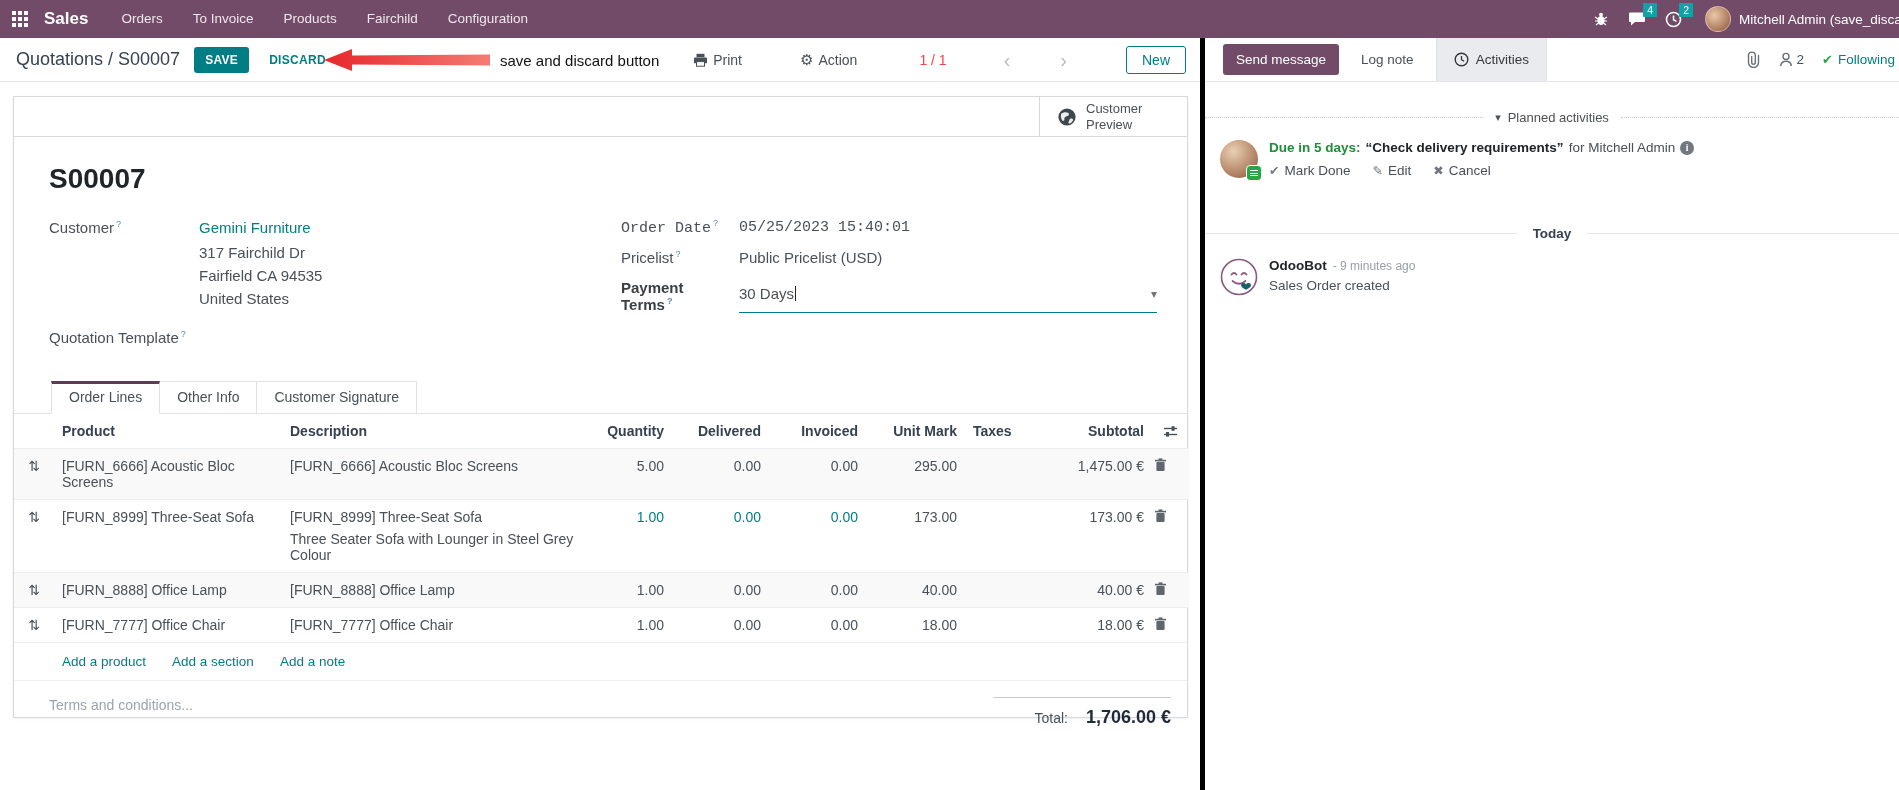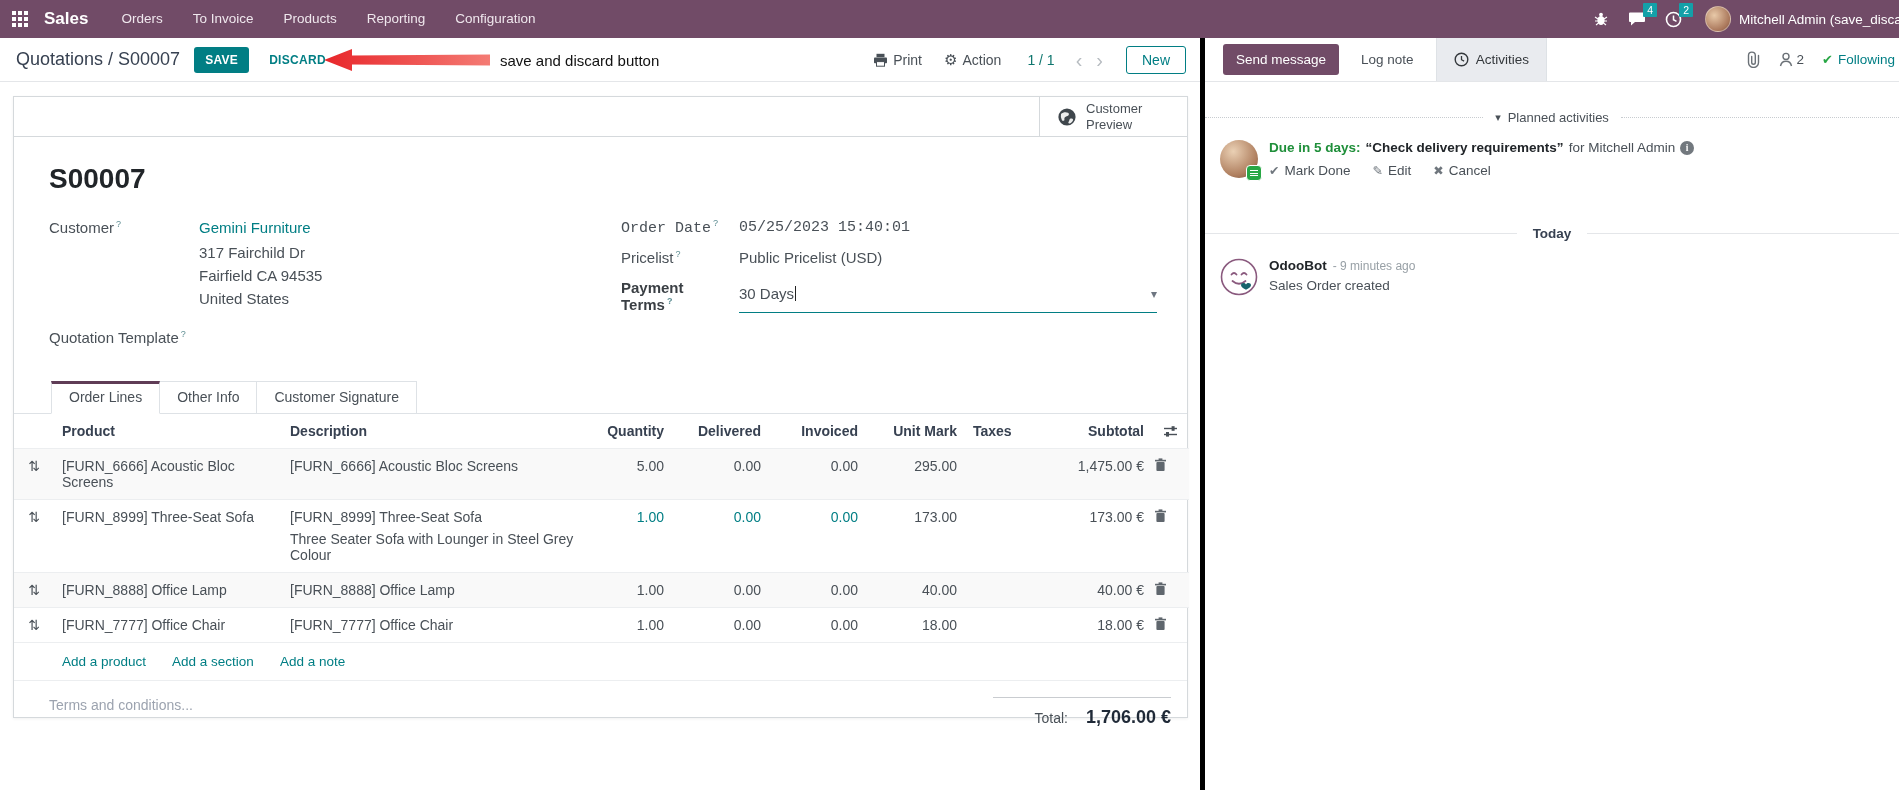--- a/index.html
+++ b/index.html
@@ -25,24 +25,24 @@
   .leftcol { width:1205px; border-right:5px solid #000000; display:flex; flex-direction:column; background:#fff; }
   .rightcol { flex:1; background:#fff; display:flex; flex-direction:column; overflow:hidden; }
 
   
   .control-row { position:relative; height:44px; display:flex; align-items:center; padding-left:16px; border-bottom:1px solid #e4e6e9; }
   .breadcrumb { font-size:18px; color:#374151; white-space:nowrap; }
   .btn-save { background:#017E84; color:#fff; border:none; font-size:12px; font-weight:bold; padding:6px 11px; border-radius:3px; margin-left:14px; cursor:pointer; letter-spacing:.3px; }
   .btn-discard { background:none; border:none; color:#017E84; font-size:12px; font-weight:bold; margin-left:20px; cursor:pointer; letter-spacing:.3px; }
   .annotation { position:absolute; left:322px; top:9px; display:flex; align-items:center; pointer-events:none; }
   .annotation-text { font-size:15px; color:#111; margin-left:8px; }
-  .cp-right { margin-left:auto; display:flex; align-items:center; padding-right:14px; }
+  .cp-right { margin-left:auto; display:flex; align-items:center; padding-right:14px;gap:36px; }
   .cp-link { display:flex; align-items:center; gap:5px; font-size:14px; color:#495057; margin-left:22px; cursor:pointer; }
   .gear-glyph { font-size:15px; color:#495057; }
-  .pager { font-size:14px; color:#0f766e; margin:0 14px 0 26px; }
+  .pager { font-size:14px; color:#ef4444; margin:0 14px 0 26px; }
   .pg-arrow { font-size:20px; color:#b7bcc1; padding:0 7px; cursor:pointer; line-height:20px; }
   .btn-new { border:1px solid #017E84; color:#017E84; background:#fff; font-size:14px; padding:5px 15px; border-radius:3px; margin-left:16px; cursor:pointer; }
 
   
   .button-row { height:37px; display:flex; align-items:center; padding-left:19px; border-bottom:1px solid #e4e6e9; }
   .btn-primary-sm { background:#017E84; color:#fff; border:none; font-size:12px; font-weight:bold; padding:7px 12px; border-radius:3px; cursor:pointer; letter-spacing:.3px; }
   .btn-flat-sm { background:none; border:none; color:#017E84; font-size:12px; font-weight:bold; margin-left:26px; cursor:pointer; letter-spacing:.3px; }
   .stages { margin-left:auto; display:flex; align-items:stretch; height:100%; border-left:1px solid #e4e6e9; }
   .stage { display:flex; align-items:center; padding:0 20px; font-size:12.5px; font-weight:bold; color:#8a9199; letter-spacing:.3px; cursor:pointer; }
   .stage-sep { display:flex; align-items:center; }
@@ -161,21 +161,21 @@
           <i></i>
           <i></i>
           <i></i>
           <i></i>
         </div>
     </div>
     <div class="brand">Sales</div>
     <div class="nav-item">Orders</div>
     <div class="nav-item">To Invoice</div>
     <div class="nav-item">Products</div>
-    <div class="nav-item">Reporting</div>
+    <div class="nav-item">Fairchild</div>
     <div class="nav-item">Configuration</div>
     <div class="topbar-right">
       <div class="tb-ic">
         <svg width="16" height="16" viewBox="0 0 16 16">
             <ellipse cx="8" cy="9.5" rx="3.6" ry="4.6" fill="#fff"></ellipse>
             <circle cx="8" cy="3.6" r="1.9" fill="#fff"></circle>
             <path d="M2 6l3 2M2 10h3M3 14l2.5-2M14 6l-3 2M14 10h-3M13 14l-2.5-2" stroke="#fff" stroke-width="1.1" fill="none"></path>
           </svg>
       </div>
       <div class="tb-ic">

